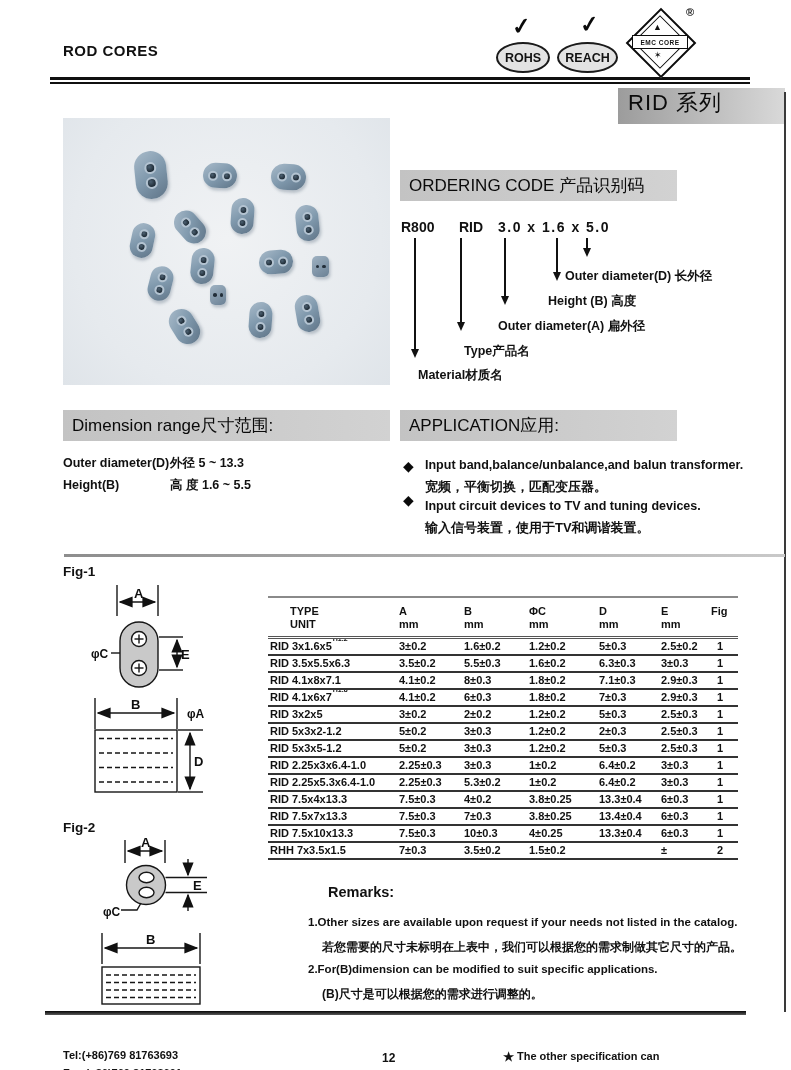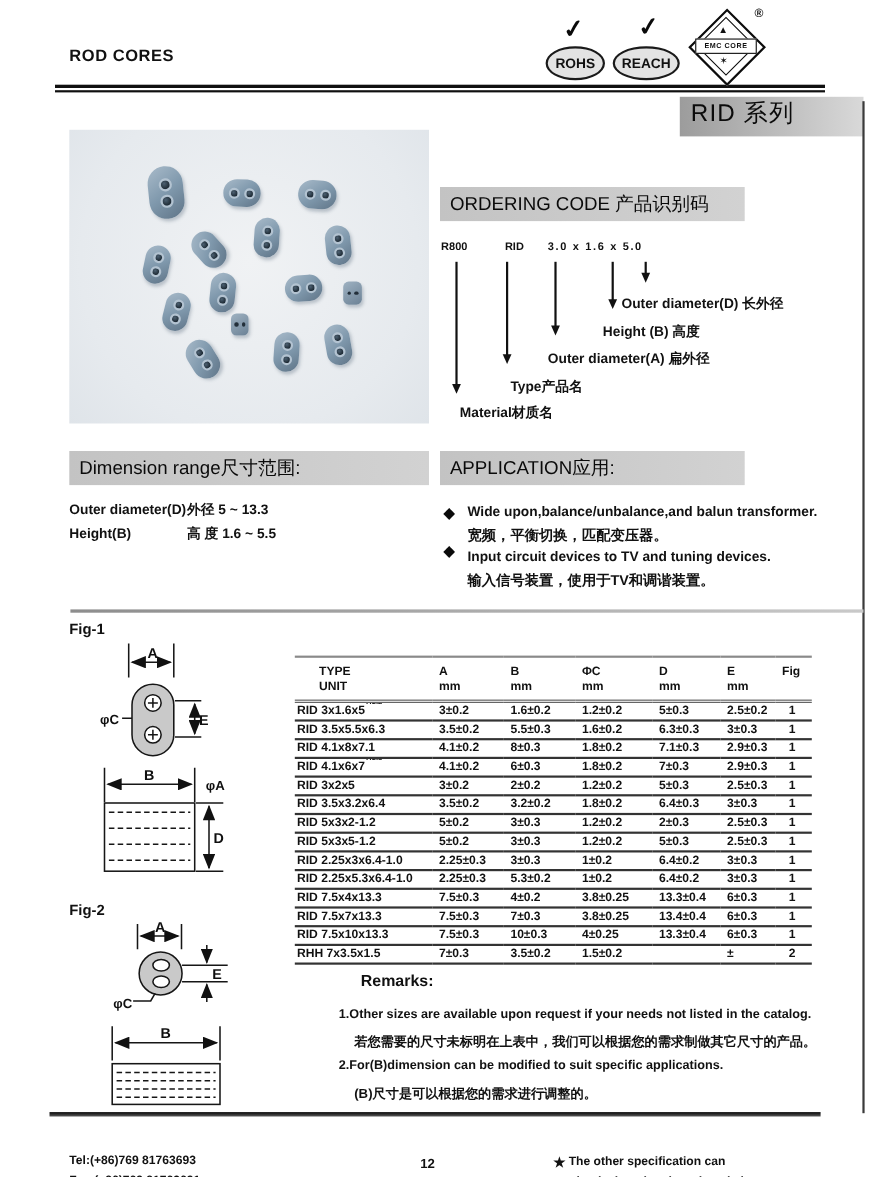--- a/index.html
+++ b/index.html
@@ -54,21 +54,21 @@
   .dot { width:3.5px; height:3.5px; border-radius:50%; background:#232f3a; }
 
   
   .sec-hdr { background:linear-gradient(90deg,#c3c3c3,#d2d2d2); font-size:17px;
     padding:4px 0 4px 9px; color:#0a0a0a; }
   .ord-hdr { left:400px; top:170px; width:268px; }
   .dim-hdr { left:63px;  top:410px; width:318px; }
   .app-hdr { left:400px; top:410px; width:268px; }
 
   
-  .code-part { font-size:10px; font-weight:bold; }
+  .code-part { font-size:14px; font-weight:bold; }
   .cp0 { left:401px; top:219px; }
   .cp1 { left:459px; top:219px; }
   .cp2 { left:498px; top:219px; letter-spacing:1.5px; }
   .oarrow { position:absolute; width:2px; background:#111; }
   .oarrow::after { content:""; position:absolute; bottom:-9px; left:-3.5px;
     border:4.5px solid transparent; border-top:9px solid #111; }
   .dim-label { position:absolute; font-size:12.5px; font-weight:bold; white-space:nowrap; }
 
   
   .dim-row { position:absolute; font-size:12.5px; font-weight:bold; white-space:nowrap; }
@@ -217,21 +217,21 @@
 <div class="abs sec-hdr dim-hdr">Dimension range尺寸范围:</div>
 <div class="dim-row" style="left:63px;top:455px;">
   <span class="nm">Outer diameter(D)</span><span>外径 5 ~ 13.3</span>
 </div>
 <div class="dim-row" style="left:63px;top:477px;">
   <span class="nm">Height(B)</span><span>高 度 1.6 ~ 5.5</span>
 </div>
 
 <div class="abs sec-hdr app-hdr">APPLICATION应用:</div>
 <div class="bullet" style="left:403px;top:458px;">◆</div>
-<div class="app-en" style="left:425px;top:458px;">Wide upon,balance/unbalance,and balun transformer.</div>
+<div class="app-en" style="left:425px;top:458px;">Input band,balance/unbalance,and balun transformer.</div>
 <div class="app-cn" style="left:425px;top:478px;">宽频，平衡切换，匹配变压器。</div>
 <div class="bullet" style="left:403px;top:492px;">◆</div>
 <div class="app-en" style="left:425px;top:499px;">Input circuit devices to TV and tuning devices.</div>
 <div class="app-cn" style="left:425px;top:519px;">输入信号装置，使用于TV和调谐装置。</div>
 
 <div class="abs mid-divider"></div>
 
 <div class="fig-label" style="left:63px;top:564px;">Fig-1</div>
 <svg class="abs" style="left:55px;top:560px;" width="180" height="250" viewBox="0 0 180 250">
   <defs>
@@ -388,29 +388,20 @@
       <tr>
         <td class="c0">RID 3x2x5</td>
         <td>3±0.2</td>
         <td>2±0.2</td>
         <td>1.2±0.2</td>
         <td>5±0.3</td>
         <td>2.5±0.3</td>
         <td class="c6">1</td>
       </tr>
       <tr>
-        <td class="c0">RID 3.5x3.2x6.4</td>
-        <td>3.5±0.2</td>
-        <td>3.2±0.2</td>
-        <td>1.8±0.2</td>
-        <td>6.4±0.3</td>
-        <td>3±0.3</td>
-        <td class="c6">1</td>
-      </tr>
-      <tr>
         <td class="c0">RID 5x3x2-1.2</td>
         <td>5±0.2</td>
         <td>3±0.3</td>
         <td>1.2±0.2</td>
         <td>2±0.3</td>
         <td>2.5±0.3</td>
         <td class="c6">1</td>
       </tr>
       <tr>
         <td class="c0">RID 5x3x5-1.2</td>

